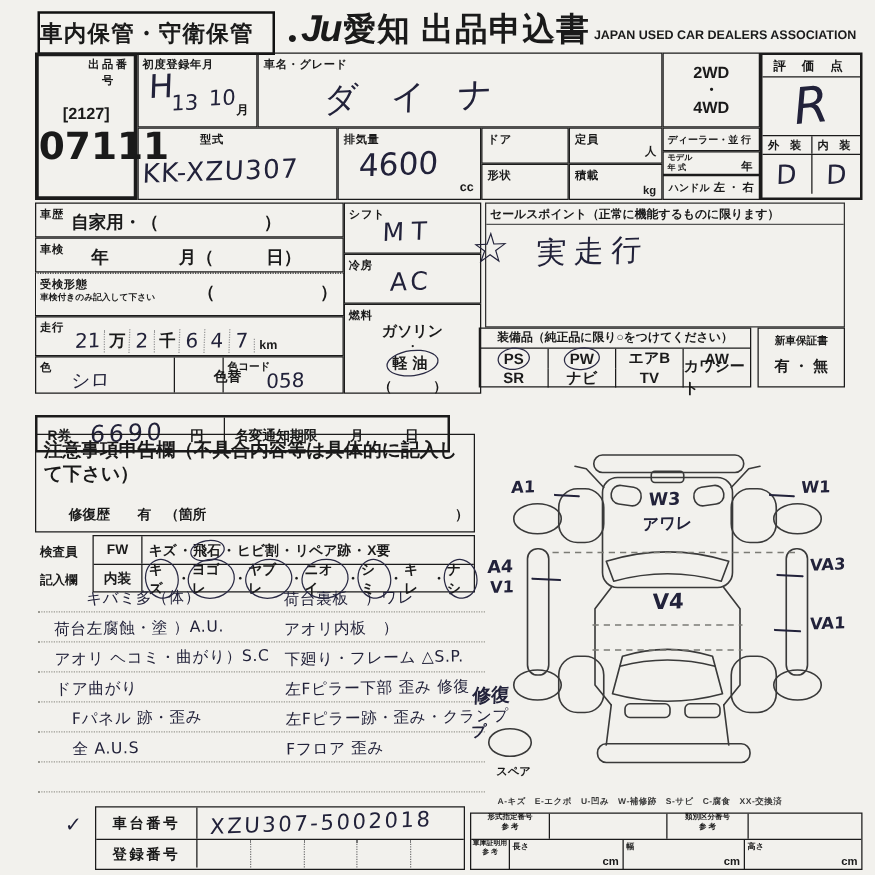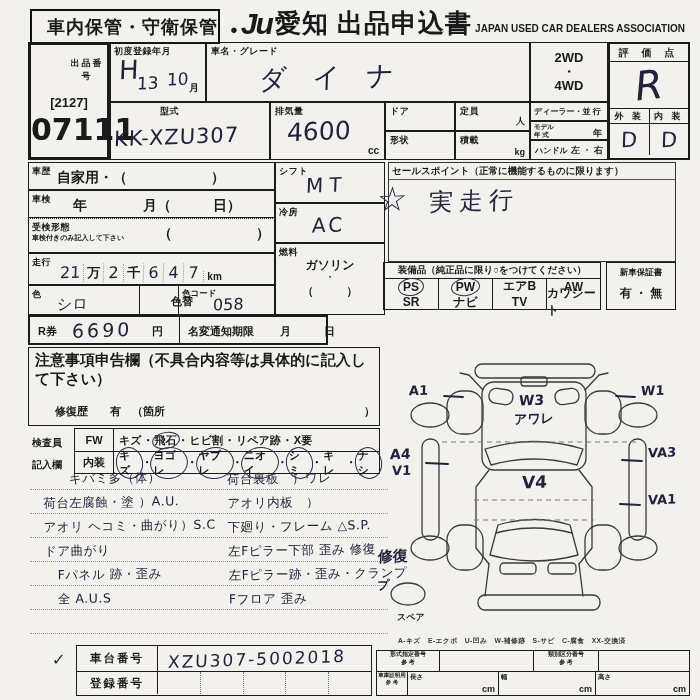--- a/index.html
+++ b/index.html
@@ -10,21 +10,21 @@
   .lbl{font-size:9px;font-weight:700;letter-spacing:.5px;}
   .hw{font-family:"DejaVu Sans",sans-serif;color:#22223a;display:inline-block;transform:rotate(-2deg) skewX(-4deg);}
   .pre{white-space:pre;}
   .circle-mark{position:relative;display:inline-block;}
   .circle-mark::after{content:"";position:absolute;left:-5px;right:-5px;top:-2px;bottom:-2px;
         border:1.6px solid #2a2a44;border-radius:50%;transform:rotate(-7deg);}
   .mark{position:relative;display:inline-block;}
   .mark::after{content:"";position:absolute;left:-3px;right:-3px;top:-1px;bottom:-1px;
         border:1.5px solid #2a2a44;border-radius:50%;transform:rotate(-10deg);}
   
-  #storage-box{left:30px;top:9px;width:186px;height:31px;border:2px solid #111;display:flex;align-items:center;justify-content:flex-end;font-size:18px;font-weight:800;letter-spacing:1px;}
+  #storage-box{left:30px;top:9px;width:186px;height:31px;border:2px solid #111;display:flex;align-items:center;justify-content:flex-start;font-size:18px;font-weight:800;letter-spacing:1px;}
   #brand{left:230px;top:6px;display:flex;align-items:center;gap:3px;}
   #logo-dot{font-size:13px;margin-top:12px;}
   #logo{font-style:italic;font-weight:900;font-size:30px;letter-spacing:-2px;}
   #brand-title{font-size:26px;font-weight:900;letter-spacing:1px;}
   #brand-sub{font-size:10px;font-weight:700;margin-top:10px;}
   
   .g-row{display:flex;box-sizing:border-box;}
   
   .isep{margin:0 1px;}
   .irow{display:flex;align-items:center;padding-left:5px;box-sizing:border-box;font-size:11px;font-weight:700;}
@@ -56,21 +56,21 @@
     <span>車内保管・守衛保管</span>
   </div>
   <div class="abs" id="brand">
     <span id="logo-dot">●</span>
     <span id="logo">Ju</span>
     <span id="brand-title">愛知 出品申込書</span>
     <span id="brand-sub">JAPAN USED CAR DEALERS ASSOCIATION</span>
   </div>
 
   <div class="box" style="left:28px;top:42px;width:82px;height:118px;border-width:3px;text-align:center;">
-    <div class="lbl" style="margin-top:12px;letter-spacing:2px;padding-left:36px;">出品番号</div>
+    <div class="lbl" style="margin-top:0;letter-spacing:2px;padding-left:36px;">出品番号</div>
     <div style="font-size:13px;font-weight:700;margin-top:12px;">[2127]</div>
     <div style="font-size:30px;font-weight:700;font-family:'DejaVu Sans',sans-serif;margin-top:2px;">07111</div>
   </div>
 
   <div class="box" style="left:110px;top:42px;width:96px;height:60px;">
     <div class="lbl" style="margin:2px 0 0 3px;">初度登録年月</div>
     <span class="hw" style="font-size:26px;position:absolute;left:8px;top:12px;">H</span>
     <span class="hw" style="font-size:17px;position:absolute;left:26px;top:30px;">13</span>
     <span class="hw" style="font-size:17px;position:absolute;left:56px;top:26px;">10</span>
     <span style="font-size:10px;font-weight:700;position:absolute;left:78px;top:38px;">月</span>
@@ -174,41 +174,42 @@
   </div>
   <div class="box" style="left:28px;top:285px;width:247px;height:30px;">
     <span class="lbl" style="position:absolute;left:3px;top:2px;">色</span>
     <span class="hw" style="position:absolute;left:28px;top:9px;font-size:15px;">シロ</span>
     <div style="position:absolute;left:110px;top:0;bottom:0;border-left:1.2px solid #1b1b1b;"></div>
     <span style="position:absolute;left:118px;top:8px;font-size:11px;font-weight:700;margin-left:24px;">色替</span>
     <div style="position:absolute;left:149px;top:0;bottom:0;border-left:1.2px solid #1b1b1b;"></div>
     <span style="position:absolute;left:153px;top:2px;font-size:8.5px;font-weight:700;">色コード</span>
     <span class="hw" style="position:absolute;left:184px;top:9px;font-size:16px;">058</span>
   </div>
-  <div class="box" style="left:28px;top:315px;width:300px;height:30px;border-width:2.2px;">
+  <div class="box" style="left:28px;top:332px;width:332px;height:30px;border-width:2.2px;">
     <span style="position:absolute;left:8px;top:7px;font-size:11px;font-weight:700;">R券</span>
     <span class="hw" style="position:absolute;left:42px;top:2px;font-size:19px;letter-spacing:3px;">6690</span>
     <span style="position:absolute;left:122px;top:7px;font-size:11px;font-weight:700;">円</span>
     <div style="position:absolute;left:149px;top:0;bottom:0;border-left:1.6px solid #1b1b1b;"></div>
     <span style="position:absolute;left:158px;top:7px;font-size:11px;font-weight:700;">名変通知期限</span>
     <span class="pre" style="position:absolute;left:250px;top:7px;font-size:11px;font-weight:700;">月　　　日</span>
   </div>
 
   <div class="box" style="left:275px;top:162px;width:110px;height:41px;">
     <span class="lbl" style="position:absolute;left:3px;top:2px;">シフト</span>
     <span class="hw" style="position:absolute;left:30px;top:10px;font-size:20px;letter-spacing:6px;">MT</span>
   </div>
   <div class="box" style="left:275px;top:203px;width:110px;height:40px;">
     <span class="lbl" style="position:absolute;left:3px;top:2px;">冷房</span>
     <span class="hw" style="position:absolute;left:36px;top:9px;font-size:20px;letter-spacing:3px;">AC</span>
   </div>
   <div class="box" style="left:275px;top:243px;width:110px;height:72px;text-align:center;">
     <span class="lbl" style="position:absolute;left:3px;top:2px;">燃料</span>
     <div style="margin-top:13px;font-size:12px;font-weight:700;">ガソリン</div>
     <div style="font-size:9px;font-weight:700;line-height:.8;">・</div>
+    <div><span class="circle-mark" style="font-size:12px;font-weight:700;letter-spacing:4px;">軽油</span></div>
     <div class="pre" style="font-size:11px;font-weight:700;margin-top:3px;">（　　　）</div>
   </div>
 
   <div class="box" style="left:388px;top:162px;width:288px;height:100px;border-color:#333;">
     <div style="height:16px;border-bottom:1px solid #555;display:flex;align-items:center;padding-left:3px;font-size:9.5px;font-weight:700;">セールスポイント（正常に機能するものに限ります）</div>
     <span class="hw" style="position:absolute;left:-12px;top:16px;font-size:34px;">☆</span>
     <span class="hw" style="position:absolute;left:40px;top:22px;font-size:24px;letter-spacing:6px;">実走行</span>
   </div>
 
   <div class="box" style="left:383px;top:262px;width:218px;height:48px;">

